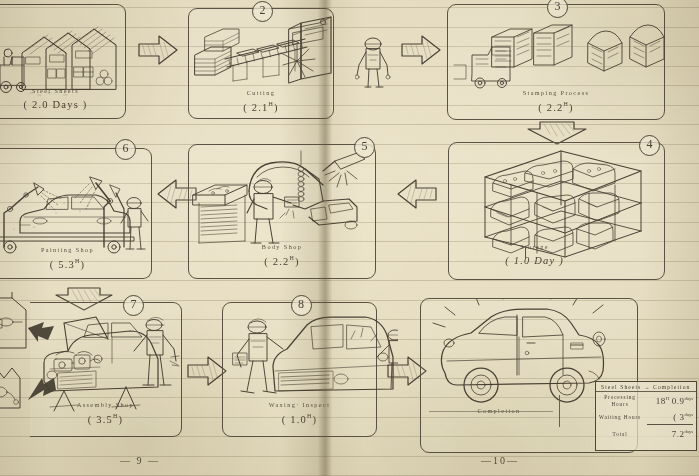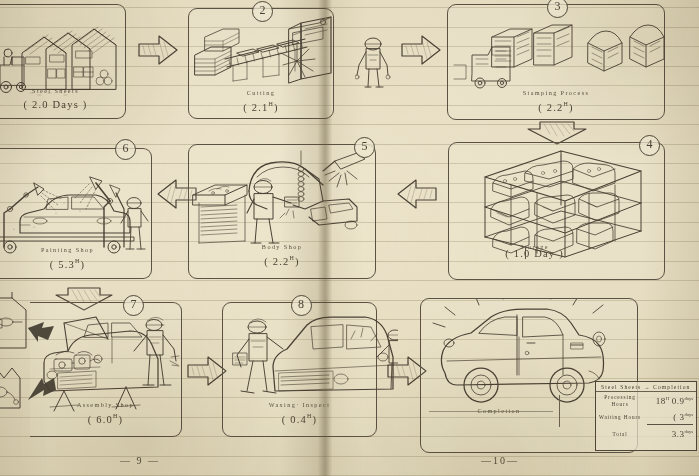--- a/index.html
+++ b/index.html
@@ -515,21 +515,21 @@
           <path d="M128 86 q4 -6 14 -6 l14 0 q8 0 8 8 l0 10 l-18 8 l-18 -6 z"></path>
           <path d="M128 86 l18 6 l18 -8"></path>
         </g>
 
         <g stroke-width=".4" opacity=".6">
           <path d="M116 60 L116 88 M112 12 L112 36"></path>
         </g>
       </g>
     </svg>
     <div class="caption cap-name" style="top:100px;left:-44px;">Storage</div>
-    <div class="caption cap-time" style="top:103px;left:-44px;">( 1.0 Day )</div>
+    <div class="caption cap-time" style="top:110px;left:-44px;font-style:italic;">( 1.0 Day )</div>
     <div class="badge" style="left:190px;top:-8px;">4</div>
   </div>
 
   <div style="position:absolute;left:525px;top:248px;width:0;height:11px;border-left:1.1px solid #5b5243;"></div>
 
   <svg class="arrow" style="left:50px;top:286px;" width="68" height="26" viewBox="0 0 68 26">
     <path class="ink" stroke-width="1.2" fill="rgba(110,100,78,.22)" d="M18 2 L50 2 L50 9 L62 9 L34 24 L6 9 L18 9 Z"></path>
     <g class="ink" stroke-width=".4" opacity=".6">
       <path d="M22 4 L28 14 M28 4 L34 16 M34 4 L41 16 M40 4 L47 14 M45 4 L50 11"></path>
     </g>
@@ -605,21 +605,21 @@
             </g>
         </g>
 
         <g stroke-width=".6">
             <path d="M140 58 l8 4 M142 62 l7 1 M141 54 l8 -1"></path>
           </g>
       </g>
     </svg>
     <div class="caption cap-name" style="top:98px;">Assembly Shop</div>
     <div class="caption cap-time" style="top:108px;">
-      <span>( 6.0</span><sup>H</sup><span>)</span>
+      <span>( 3.5</span><sup>H</sup><span>)</span>
     </div>
     <div class="badge" style="left:93px;top:-8px;">7</div>
   </div>
 
   <svg class="arrow" style="left:186px;top:355px;" width="42" height="32" viewBox="0 0 42 32">
     <path class="ink" stroke-width="1.2" fill="rgba(110,100,78,.18)" d="M2 10 L22 10 L22 2 L40 16 L22 30 L22 22 L2 22 Z"></path>
     <g class="ink" stroke-width=".4" opacity=".6">
       <path d="M6 12 L8 20 M11 11 L14 21 M16 11 L19 21 M22 6 L27 25 M27 8 L31 22"></path>
     </g>
   </svg>
@@ -667,21 +667,21 @@
           <path d="M169 58 L168 84 M177 58 L180 84"></path>
         </g>
 
         <g stroke-width=".6">
           <path d="M128 34 l4 -8 M138 32 l2 -9 M148 36 l6 -7"></path>
         </g>
       </g>
     </svg>
     <div class="caption cap-name" style="top:98px;">Waxing· Inspect</div>
     <div class="caption cap-time" style="top:108px;">
-      <span>( 0.4</span><sup>H</sup><span>)</span>
+      <span>( 1.0</span><sup>H</sup><span>)</span>
     </div>
     <div class="badge" style="left:50%;margin-left:-9px;top:-8px;">8</div>
   </div>
 
   <svg class="arrow" style="left:386px;top:355px;" width="42" height="32" viewBox="0 0 42 32">
     <path class="ink" stroke-width="1.2" fill="rgba(110,100,78,.18)" d="M2 10 L22 10 L22 2 L40 16 L22 30 L22 22 L2 22 Z"></path>
     <g class="ink" stroke-width=".4" opacity=".6">
       <path d="M6 12 L8 20 M11 11 L14 21 M16 11 L19 21 M22 6 L27 25 M27 8 L31 22"></path>
     </g>
   </svg>
@@ -741,21 +741,21 @@
     <div class="sum-row r2">
       <div class="sum-lab">Waiting Hours</div>
       <div class="sum-val">
         <span>( 3</span><sup>days</sup>
       </div>
       <div class="ruleline"></div>
     </div>
     <div class="sum-row r3">
       <div class="sum-lab">Total</div>
       <div class="sum-val">
-        <span>3.3</span><sup>days</sup>
+        <span>7.2</span><sup>days</sup>
       </div>
     </div>
   </div>
 
   <div class="pagenum" style="left:80px;top:455px;width:120px;">— 9 —</div>
   <div class="pagenum" style="left:440px;top:455px;width:120px;">—10—</div>
 
   <div style="position:absolute;left:318px;top:0;width:14px;height:476px;
               background:linear-gradient(90deg, rgba(90,78,50,.02), rgba(90,78,50,.30) 45%, rgba(90,78,50,.34) 55%, rgba(90,78,50,.03));
               pointer-events:none;"></div>

